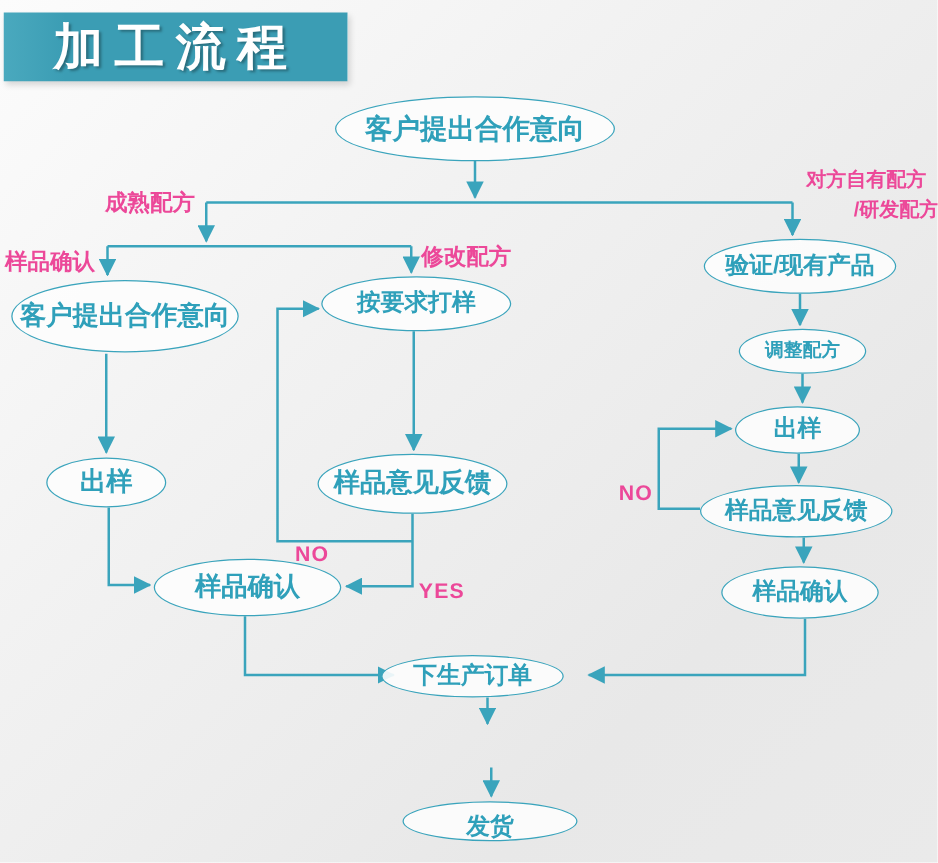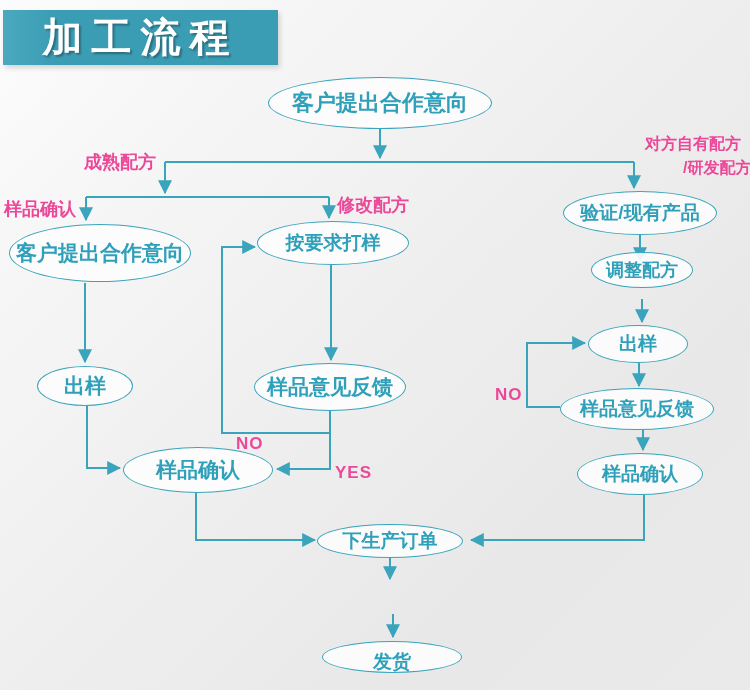--- a/index.html
+++ b/index.html
@@ -128,37 +128,37 @@
   </div>
 
   <div class="node" style="left:123px;top:447px;width:150px;height:46px;font-size:21px;">
     <span>样品确认</span>
   </div>
 
   <div class="node" style="left:563px;top:191px;width:154px;height:44px;font-size:19px;">
     <span>验证/现有产品</span>
   </div>
 
-  <div class="node" style="left:591px;top:252px;width:102px;height:36px;font-size:18px;">
+  <div class="node" style="left:591px;top:263px;width:102px;height:36px;font-size:15px;">
     <span>调整配方</span>
   </div>
 
   <div class="node" style="left:588px;top:325px;width:100px;height:38px;font-size:19px;">
     <span>出样</span>
   </div>
 
   <div class="node" style="left:560px;top:388px;width:154px;height:42px;font-size:19px;">
     <span>样品意见反馈</span>
   </div>
 
   <div class="node" style="left:577px;top:453px;width:126px;height:42px;font-size:19px;">
     <span>样品确认</span>
   </div>
 
-  <div class="node" style="left:317px;top:524px;width:146px;height:34px;font-size:19px;justify-content:center;">
+  <div class="node" style="left:305px;top:524px;width:146px;height:34px;font-size:19px;justify-content:center;">
     <span>下生产订单</span>
   </div>
 
 
   <div class="node" style="left:322px;top:641px;width:140px;height:32px;font-size:19px;align-items:flex-end;">
     <span>发货</span>
   </div>
 
   <div class="edge-label" style="left:84px;top:150px;font-size:18px;">成熟配方</div>
   <div class="edge-label" style="left:4px;top:197px;font-size:18px;">样品确认</div>

